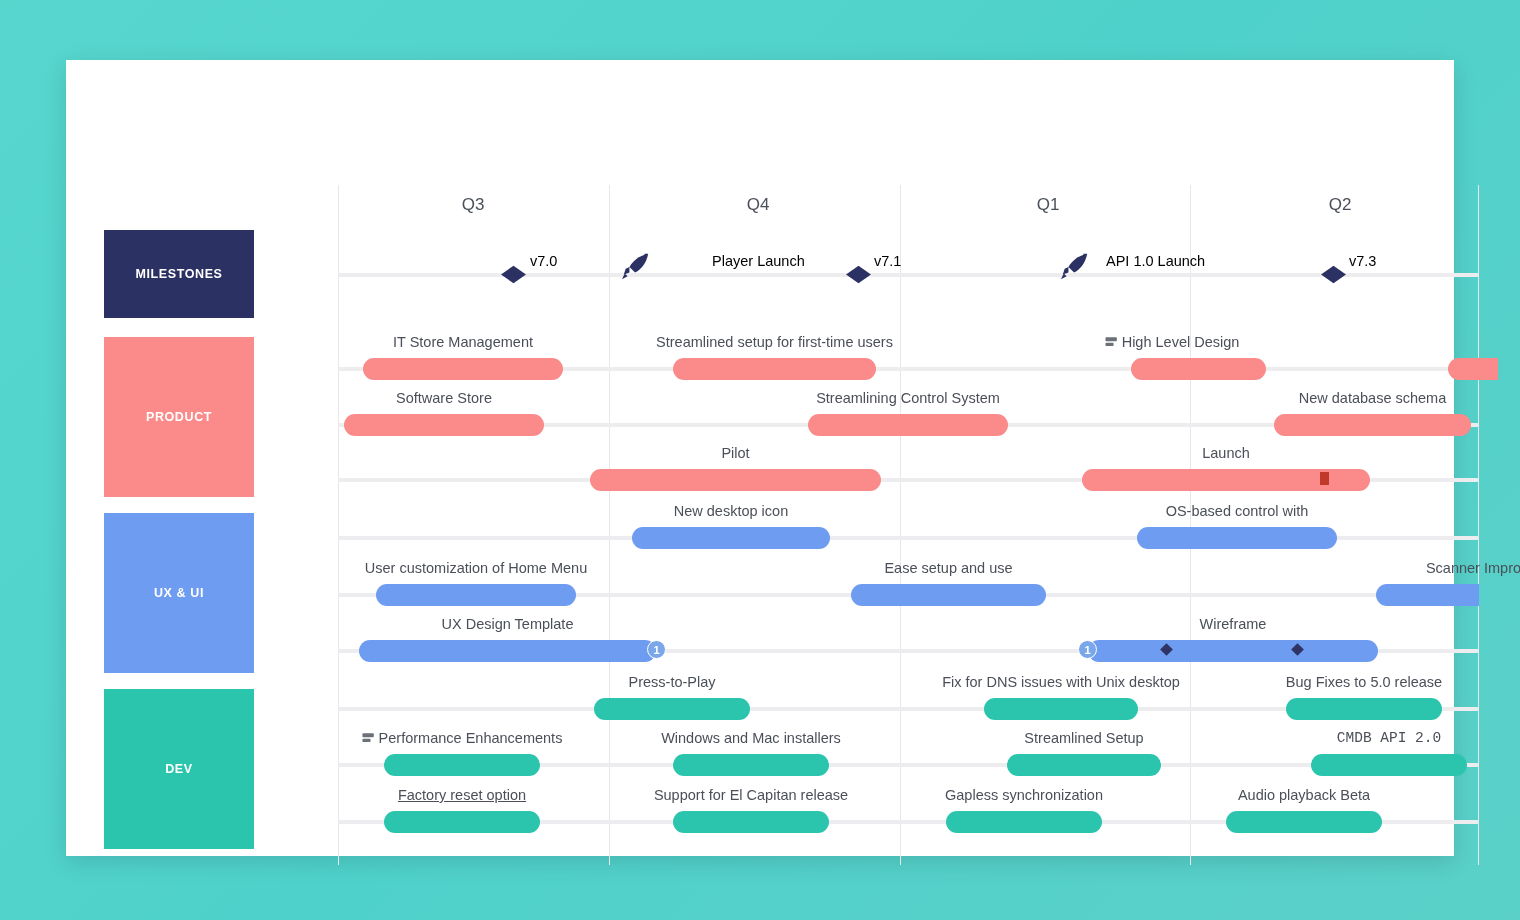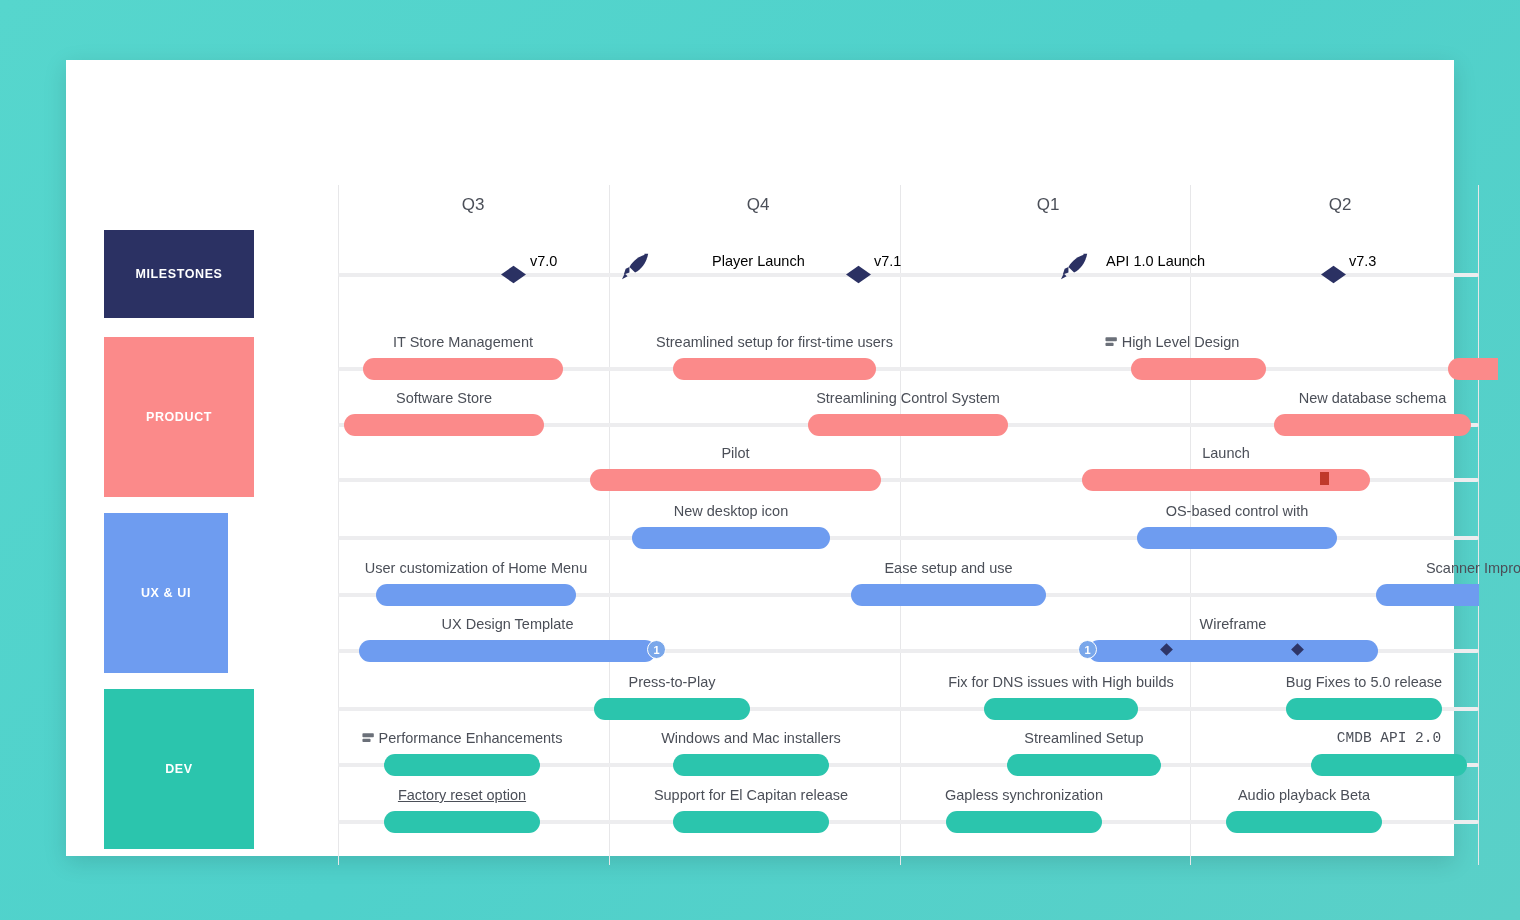--- a/index.html
+++ b/index.html
@@ -106,21 +106,21 @@
 
 <div id="card">
 
   <div id="categories-column">
       <div class="cat-block" style="left: 38px; top: 170px; width: 150px; height: 88px; background: rgb(43, 49, 99);">
         <span>MILESTONES</span>
       </div>
       <div class="cat-block" style="left: 38px; top: 277px; width: 150px; height: 160px; background: rgb(251, 138, 138);">
         <span>PRODUCT</span>
       </div>
-      <div class="cat-block" style="left: 38px; top: 453px; width: 124px; height: 160px; background: rgb(110, 156, 240);">
+      <div class="cat-block" style="left: 38px; top: 453px; width: 150px; height: 160px; background: rgb(110, 156, 240);">
         <span>UX &amp; UI</span>
       </div>
       <div class="cat-block" style="left: 38px; top: 629px; width: 150px; height: 160px; background: rgb(43, 197, 173);">
         <span>DEV</span>
       </div>
     </div>
 
   <div id="timeline">
       <div class="qdiv" style="left: 0px;"></div>
       <div class="qdiv" style="left: 271px;"></div>
@@ -194,21 +194,21 @@
       <div class="badge" style="left: 309px; top: 455px;">1</div>
       <div class="bar" style="left: 750px; width: 290px; top: 455px; background: rgb(110, 156, 240);"></div>
       <div class="bar-label" style="left: 895px; top: 431px;"><span>Wireframe</span></div>
       <div class="inner-diamond" style="left: 824px; top: 460px;"></div>
       <div class="inner-diamond" style="left: 955px; top: 460px;"></div>
       <div class="badge" style="left: 740px; top: 455px;">1</div>
       <div class="rowline" style="top: 522px;"></div>
       <div class="bar" style="left: 256px; width: 156px; top: 513px; background: rgb(43, 197, 173);"></div>
       <div class="bar-label" style="left: 334px; top: 489px;"><span>Press-to-Play</span></div>
       <div class="bar" style="left: 646px; width: 154px; top: 513px; background: rgb(43, 197, 173);"></div>
-      <div class="bar-label" style="left: 723px; top: 489px;"><span>Fix for DNS issues with High builds</span></div>
+      <div class="bar-label" style="left: 723px; top: 489px;"><span>Fix for DNS issues with Unix desktop</span></div>
       <div class="bar" style="left: 948px; width: 156px; top: 513px; background: rgb(43, 197, 173);"></div>
       <div class="bar-label" style="left: 1026px; top: 489px;"><span>Bug Fixes to 5.0 release</span></div>
       <div class="rowline" style="top: 578px;"></div>
       <div class="bar" style="left: 46px; width: 156px; top: 569px; background: rgb(43, 197, 173);"></div>
       <div class="bar-label" style="left: 124px; top: 545px;"><svg viewBox="0 0 16 14" width="13" height="12" class="mini-icon">
           <rect x="1" y="1" width="14" height="5" rx="1" fill="#6b7079"></rect>
           <rect x="1" y="8" width="10" height="4" rx="1" fill="#6b7079"></rect>
         </svg><span>Performance Enhancements</span></div>
       <div class="bar" style="left: 335px; width: 156px; top: 569px; background: rgb(43, 197, 173);"></div>
       <div class="bar-label" style="left: 413px; top: 545px;"><span>Windows and Mac installers</span></div>

